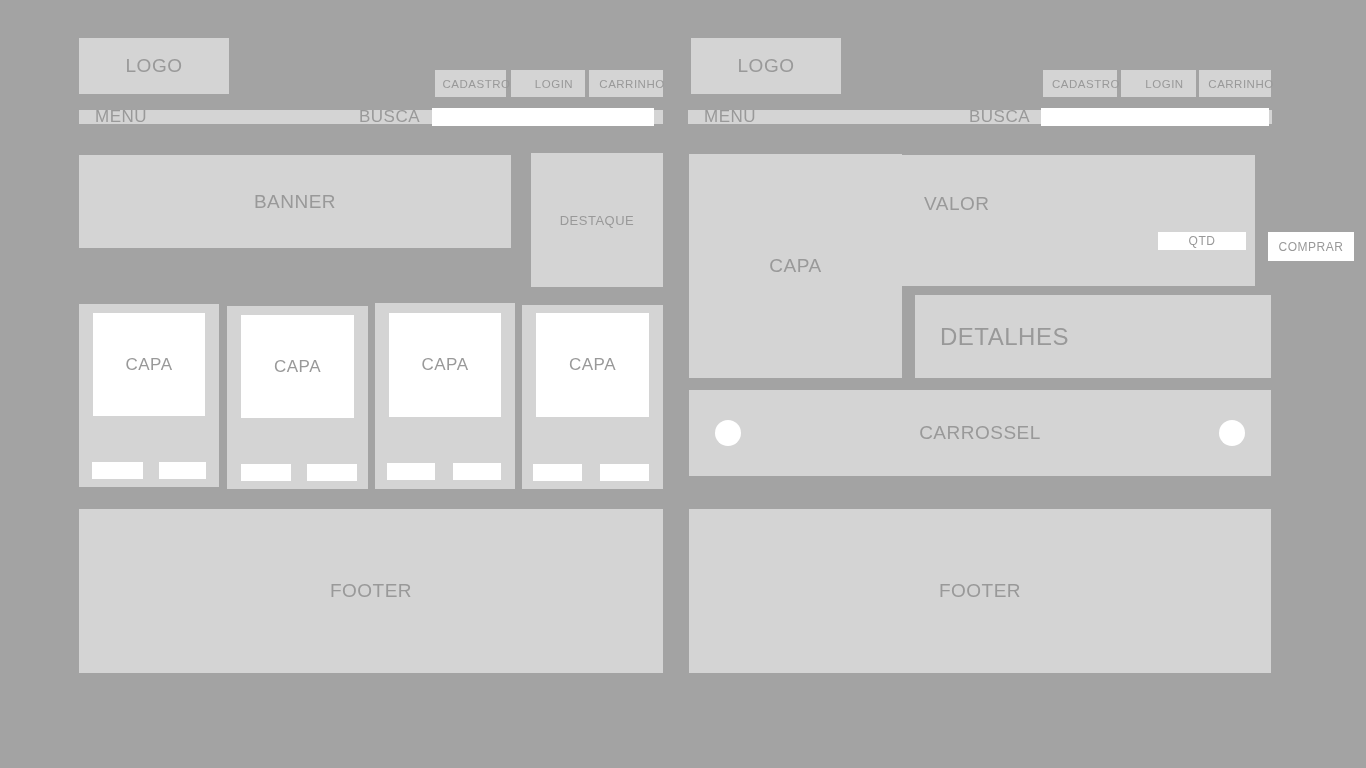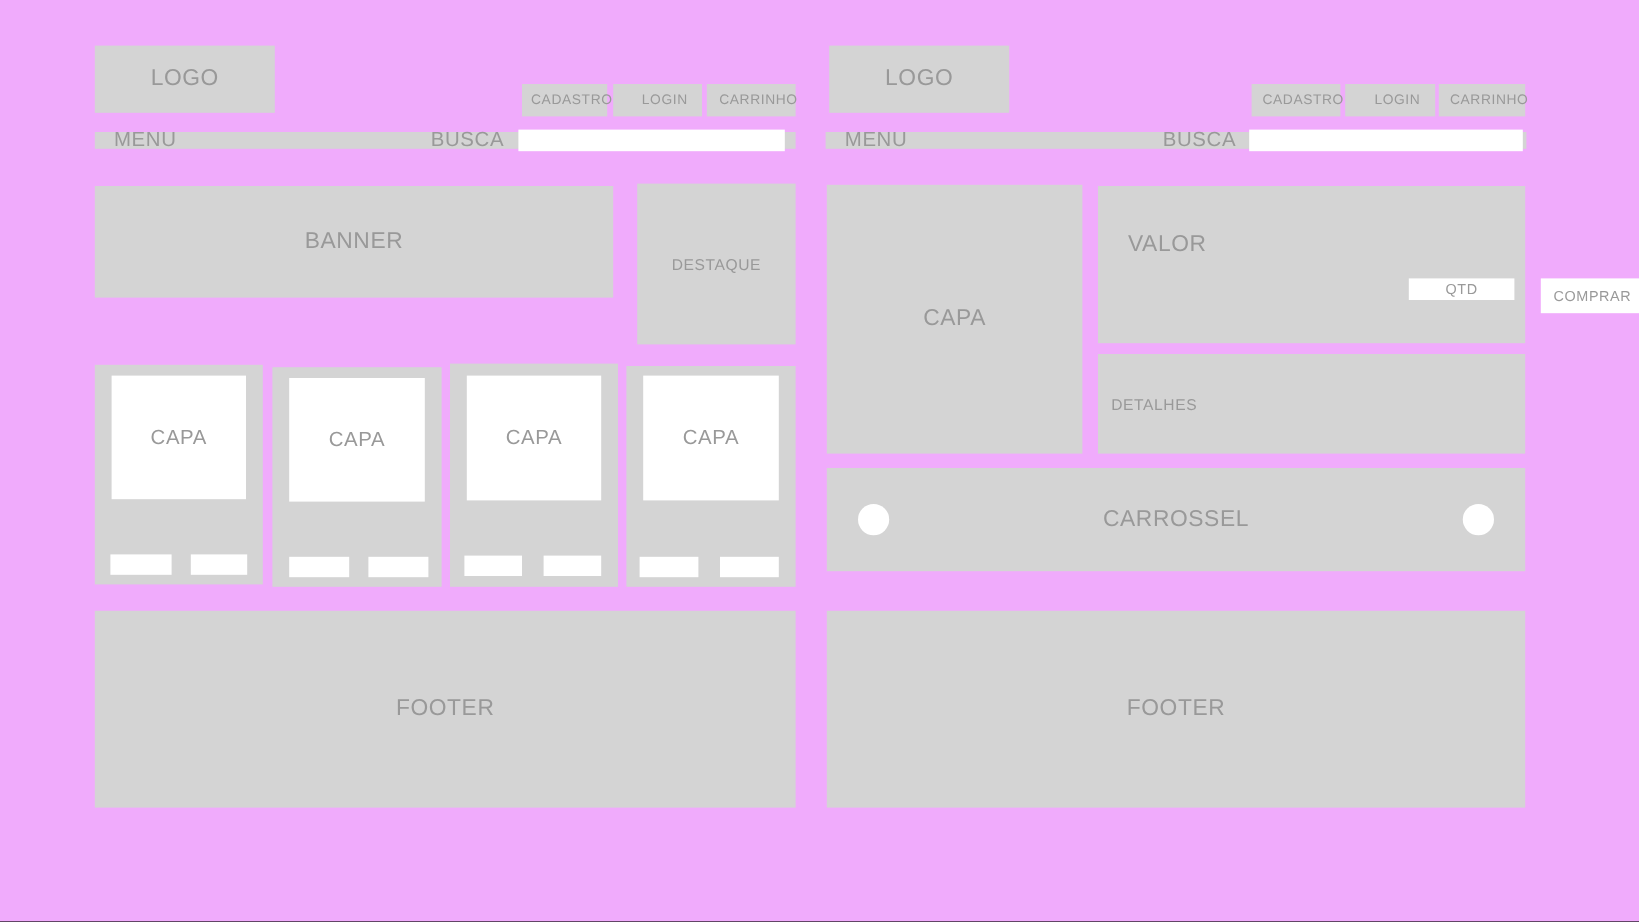--- a/index.html
+++ b/index.html
@@ -9,21 +9,21 @@
     height: 768px;
     background: #000000;
     font-family: "Liberation Sans", sans-serif;
     overflow: hidden;
   }
 
   .canvas {
     position: relative;
     width: 1366px;
     height: 768px;
-    background: #f0abfc;
+    background: #a3a3a3;
   }
 
   
   .blk {
     position: absolute;
     background: #d4d4d4;
   }
   .lbl {
     color: #999999;
     font-weight: 400;
@@ -68,21 +68,21 @@
   .card-btn { position: absolute; background: #ffffff; height: 17px; }
 
   
   .footer .lbl { font-size: 19px; }
 
   
   .capa-big .lbl { font-size: 19px; }
   .valor-box .valor-label { position: absolute; left: 25px; top: 38px; font-size: 19px; }
   .buy-btn { position: absolute; background: #ffffff; display: flex; align-items: center; justify-content: center; }
   .buy-btn .lbl { font-size: 12px; }
-  .detalhes-box .detalhes-label { position: absolute; left: 11px; top: 50%; transform: translateY(-50%); font-size: 13px; }
+  .detalhes-box .detalhes-label { position: absolute; left: 25px; top: 50%; transform: translateY(-50%); font-size: 24px; }
 
   
   .carousel .carousel-label { position: absolute; left: 50%; top: 50%; transform: translate(-50%, -50%); font-size: 19px; }
   .carousel-dot { position: absolute; background: #ffffff; border-radius: 50%; width: 26px; height: 26px; top: 50%; margin-top: -13px; }
 </style>
 </head>
 <body>
 
 <div class="canvas">
 
@@ -172,21 +172,21 @@
     <div class="blk menu-bar" style="left:5px; top:110px; width:584px;">
       <span class="lbl menu-label">MENU</span>
       <span class="lbl busca-label" style="left:281px;">BUSCA</span>
       <input class="search-field" type="text" style="left: 353px; width: 228px; border: none; outline: none;" placeholder="">
     </div>
 
     <div class="blk capa-big center" style="left:6px; top:154px; width:213px; height:224px;">
       <span class="lbl">CAPA</span>
     </div>
 
-    <div class="blk valor-box" style="left:232px; top:155px; width:356px; height:131px;">
+    <div class="blk valor-box" style="left:216px; top:155px; width:356px; height:131px;">
       <span class="lbl valor-label">VALOR</span>
       <div class="buy-btn" style="left:259px; top:77px; width:88px; height:18px;">
         <span class="lbl">QTD</span>
       </div>
       <div class="buy-btn" style="left:369px; top:77px; width:86px; height:29px;">
         <span class="lbl">COMPRAR</span>
       </div>
     </div>
 
     <div class="blk detalhes-box" style="left:232px; top:295px; width:356px; height:83px;">

